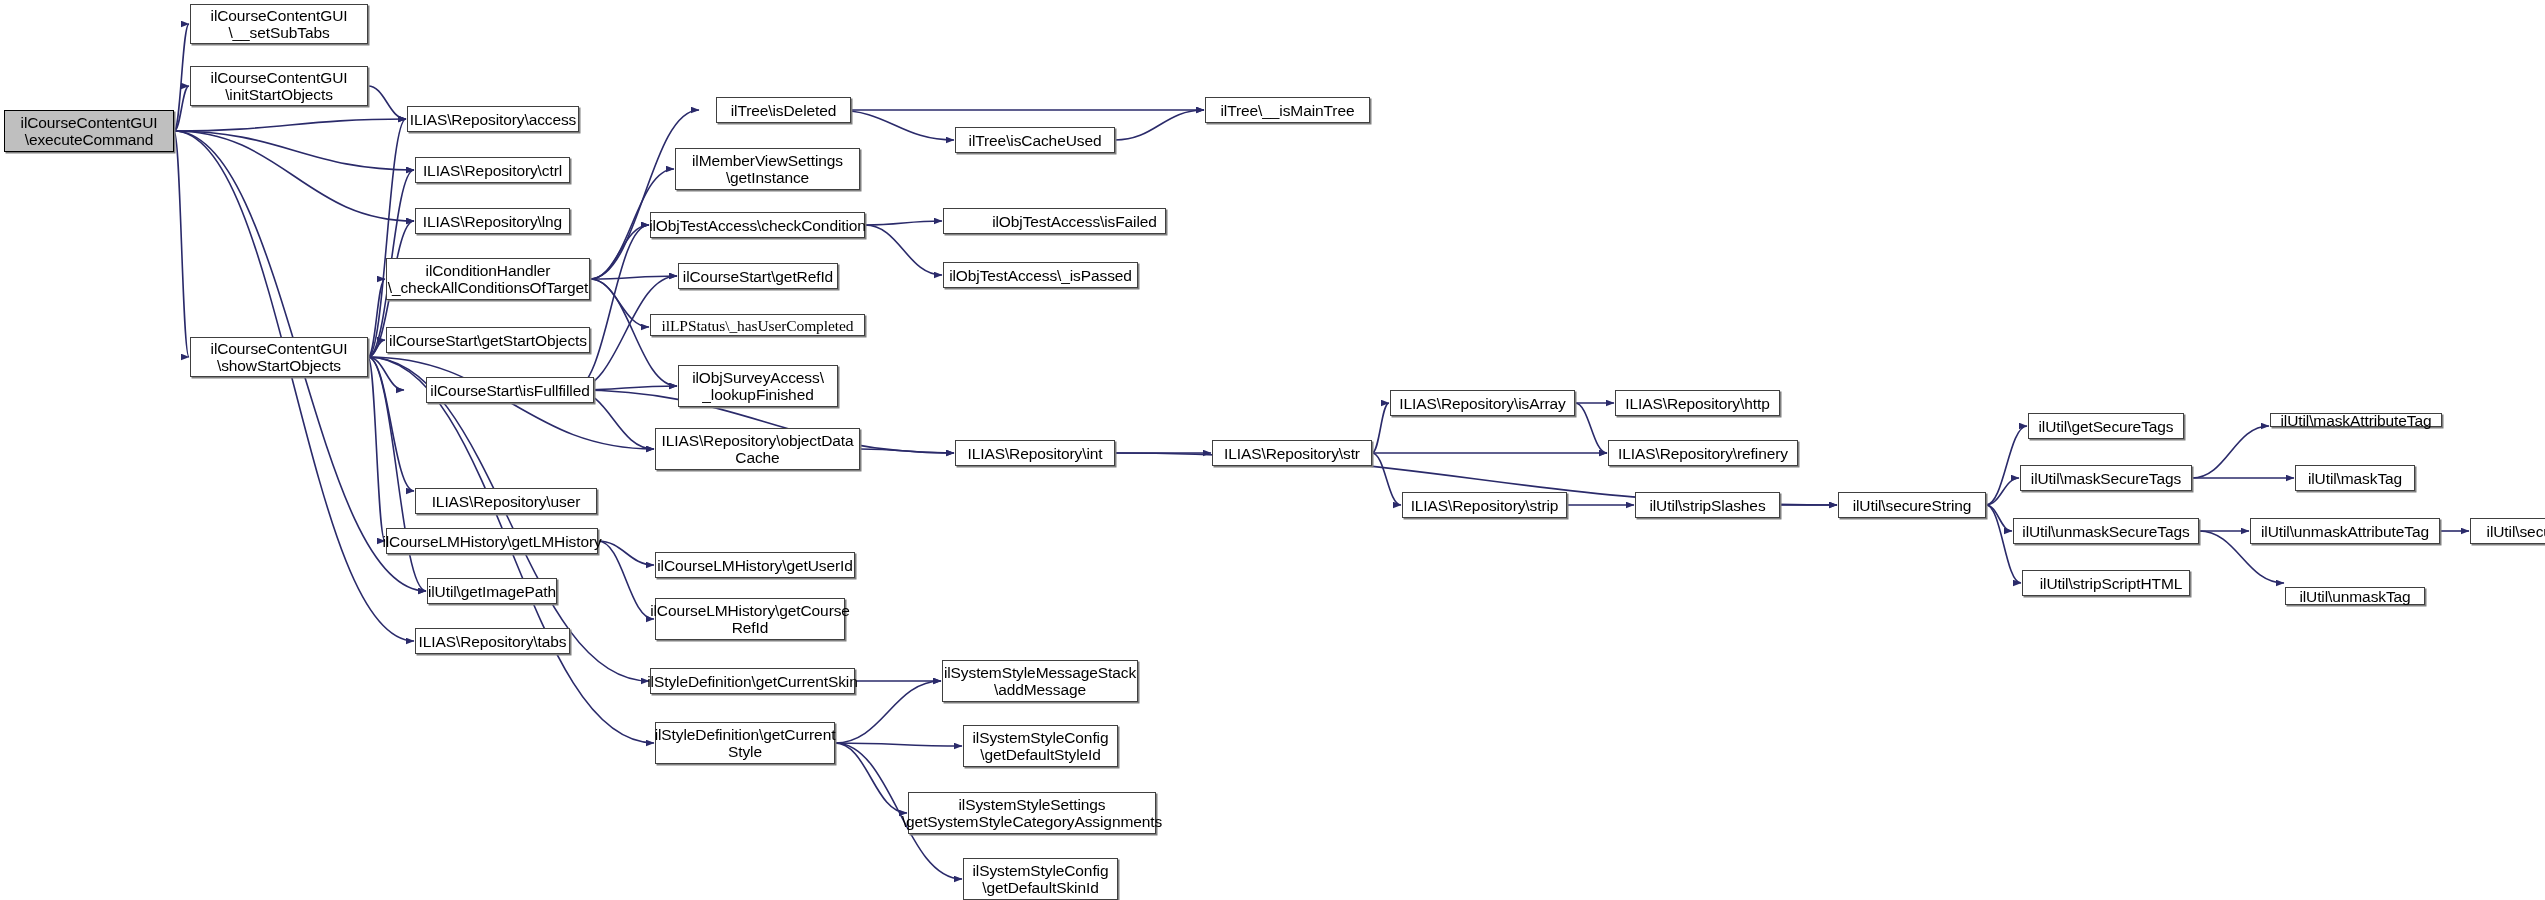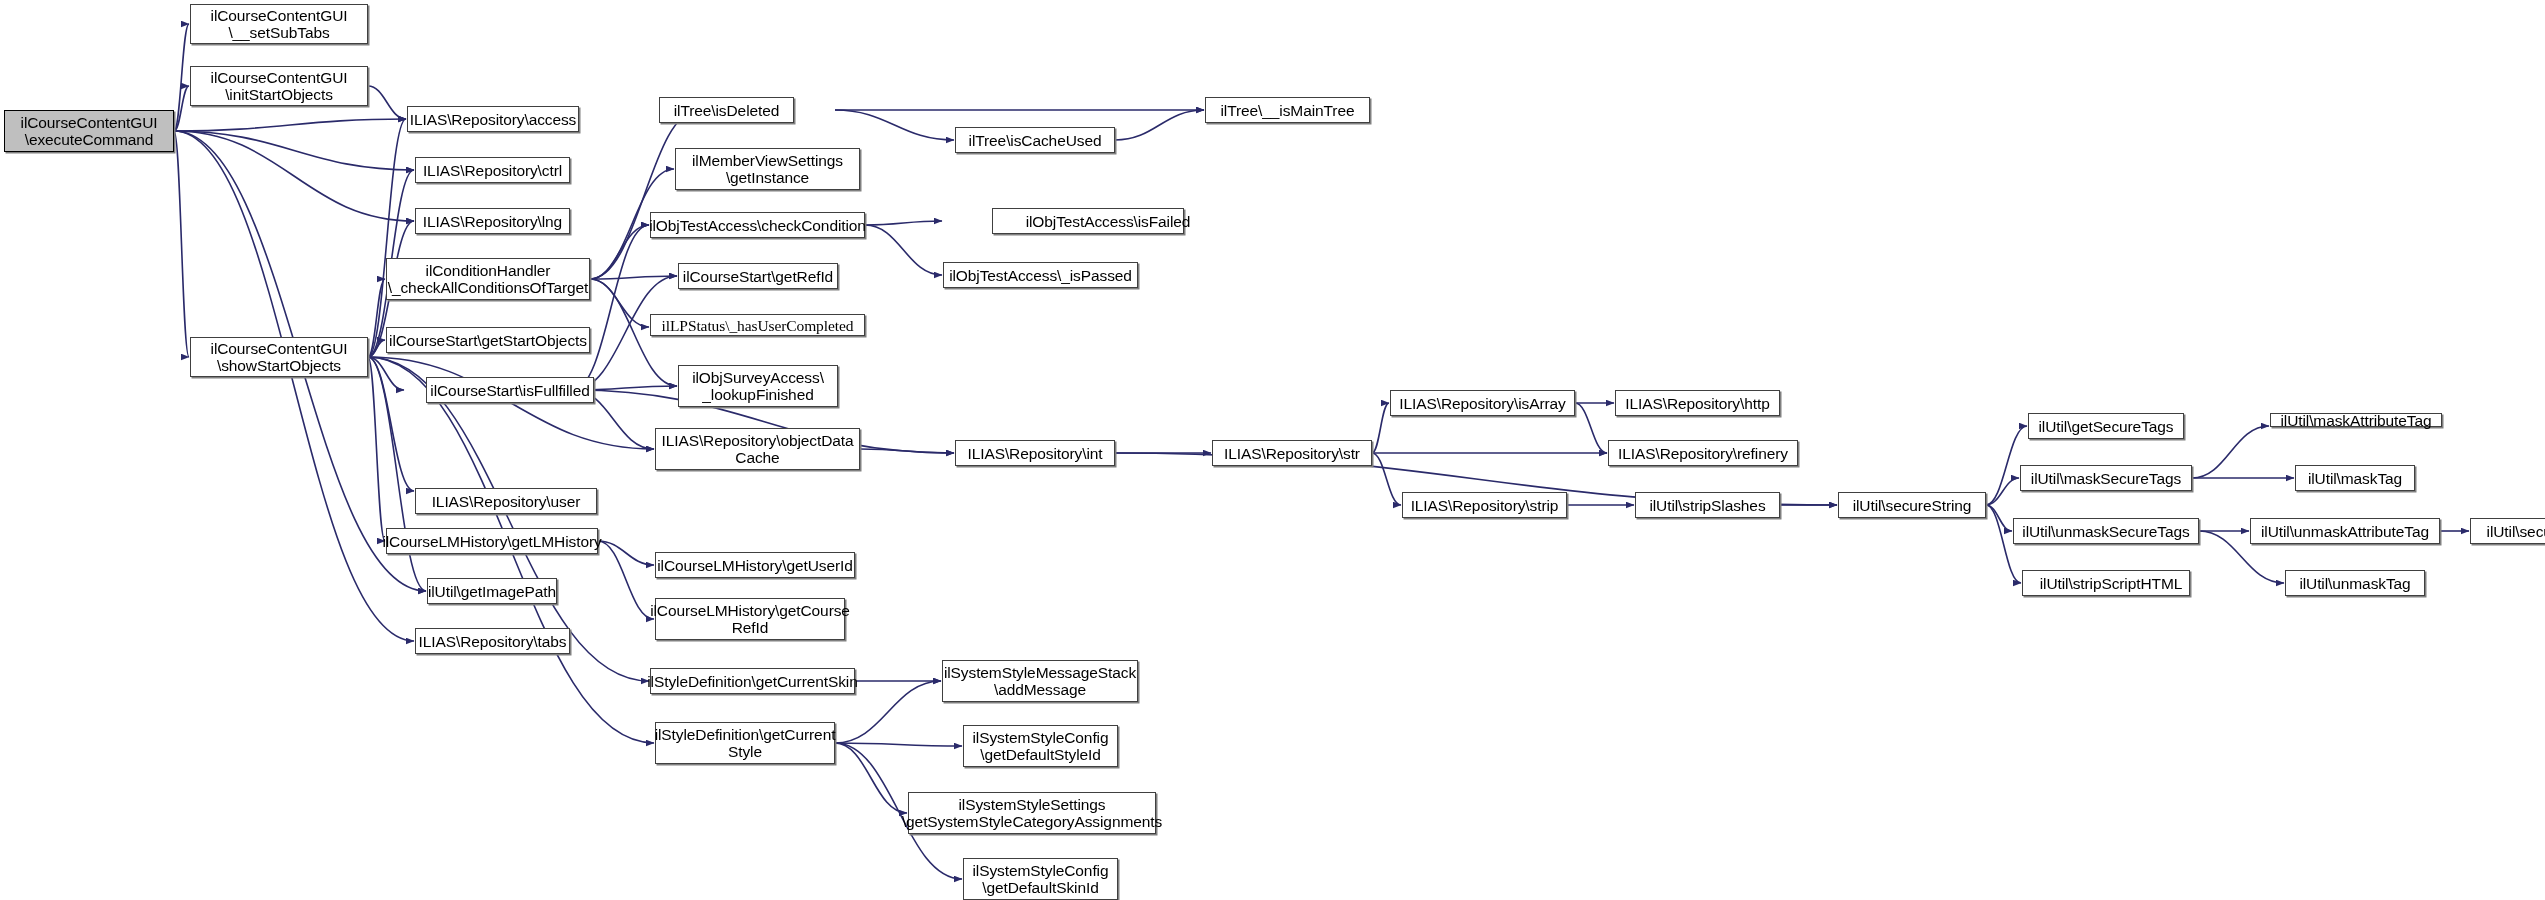--- a/index.html
+++ b/index.html
@@ -101,56 +101,56 @@
       <div class="node" style="left: 415px; top: 157px; width: 155px; height: 26px;">ILIAS\Repository\ctrl</div>
       <div class="node" style="left: 415px; top: 208px; width: 155px; height: 26px;">ILIAS\Repository\lng</div>
       <div class="node" style="left: 386px; top: 258px; width: 204px; height: 42px;">ilConditionHandler
 \_checkAllConditionsOfTarget</div>
       <div class="node" style="left: 386px; top: 327px; width: 204px; height: 26px;">ilCourseStart\getStartObjects</div>
       <div class="node" style="left: 426px; top: 377px; width: 168px; height: 26px;">ilCourseStart\isFullfilled</div>
       <div class="node" style="left: 415px; top: 478px; width: 182px; height: 26px; margin-top: 10px;">ILIAS\Repository\user</div>
       <div class="node" style="left: 386px; top: 528px; width: 212px; height: 26px;">ilCourseLMHistory\getLMHistory</div>
       <div class="node" style="left: 427px; top: 578px; width: 130px; height: 26px;">ilUtil\getImagePath</div>
       <div class="node" style="left: 415px; top: 628px; width: 155px; height: 26px;">ILIAS\Repository\tabs</div>
-      <div class="node" style="left: 659px; top: 97px; width: 135px; height: 26px;">ilTree\isDeleted</div>
+      <div class="node" style="left: 716px; top: 97px; width: 135px; height: 26px;">ilTree\isDeleted</div>
       <div class="node" style="left: 675px; top: 148px; width: 185px; height: 42px;">ilMemberViewSettings
 \getInstance</div>
       <div class="node" style="left: 650px; top: 212px; width: 215px; height: 26px;">ilObjTestAccess\checkCondition</div>
       <div class="node" style="left: 678px; top: 263px; width: 160px; height: 26px;">ilCourseStart\getRefId</div>
       <div class="node" style="left: 650px; top: 314px; width: 215px; height: 22px; font-family: Liberation Serif, serif;">ilLPStatus\_hasUserCompleted</div>
       <div class="node" style="left: 678px; top: 365px; width: 160px; height: 42px;">ilObjSurveyAccess\
 _lookupFinished</div>
       <div class="node" style="left: 655px; top: 428px; width: 205px; height: 42px;">ILIAS\Repository\objectData
 Cache</div>
       <div class="node" style="left: 650px; top: 668px; width: 205px; height: 26px;">ilStyleDefinition\getCurrentSkin</div>
       <div class="node" style="left: 655px; top: 722px; width: 180px; height: 42px;">ilStyleDefinition\getCurrent
 Style</div>
       <div class="node" style="left: 655px; top: 552px; width: 200px; height: 26px;">ilCourseLMHistory\getUserId</div>
       <div class="node" style="left: 655px; top: 598px; width: 190px; height: 42px;">ilCourseLMHistory\getCourse
 RefId</div>
       <div class="node" style="left: 955px; top: 127px; width: 160px; height: 26px;">ilTree\isCacheUsed</div>
       <div class="node" style="left: 1205px; top: 97px; width: 165px; height: 26px;">ilTree\__isMainTree</div>
-      <div class="node" style="left: 992px; top: 208px; width: 192px; height: 26px; padding-left: 40px;">ilObjTestAccess\isFailed</div>
+      <div class="node" style="left: 943px; top: 208px; width: 223px; height: 26px; padding-left: 40px;">ilObjTestAccess\isFailed</div>
       <div class="node" style="left: 943px; top: 262px; width: 195px; height: 26px;">ilObjTestAccess\_isPassed</div>
       <div class="node" style="left: 955px; top: 440px; width: 160px; height: 26px;">ILIAS\Repository\int</div>
       <div class="node" style="left: 1212px; top: 440px; width: 160px; height: 26px;">ILIAS\Repository\str</div>
       <div class="node" style="left: 1390px; top: 390px; width: 185px; height: 26px;">ILIAS\Repository\isArray</div>
       <div class="node" style="left: 1402px; top: 492px; width: 165px; height: 26px;">ILIAS\Repository\strip</div>
       <div class="node" style="left: 1615px; top: 390px; width: 165px; height: 26px;">ILIAS\Repository\http</div>
       <div class="node" style="left: 1608px; top: 440px; width: 190px; height: 26px;">ILIAS\Repository\refinery</div>
       <div class="node" style="left: 1635px; top: 492px; width: 145px; height: 26px;">ilUtil\stripSlashes</div>
       <div class="node" style="left: 1838px; top: 492px; width: 148px; height: 26px;">ilUtil\secureString</div>
       <div class="node" style="left: 2028px; top: 413px; width: 156px; height: 26px;">ilUtil\getSecureTags</div>
       <div class="node" style="left: 2020px; top: 465px; width: 172px; height: 26px;">ilUtil\maskSecureTags</div>
       <div class="node" style="left: 2013px; top: 518px; width: 186px; height: 26px;">ilUtil\unmaskSecureTags</div>
       <div class="node" style="left: 2022px; top: 570px; width: 168px; height: 26px; padding-left: 10px;">ilUtil\stripScriptHTML</div>
       <div class="node" style="left: 2270px; top: 413px; width: 172px; height: 14px;">ilUtil\maskAttributeTag</div>
       <div class="node" style="left: 2295px; top: 465px; width: 120px; height: 26px;">ilUtil\maskTag</div>
       <div class="node" style="left: 2250px; top: 518px; width: 190px; height: 26px;">ilUtil\unmaskAttributeTag</div>
-      <div class="node" style="left: 2285px; top: 570px; width: 140px; height: 26px;">ilUtil\unmaskTag</div>
+      <div class="node" style="left: 2285px; top: 587px; width: 140px; height: 18px;">ilUtil\unmaskTag</div>
       <div class="node" style="left: 2470px; top: 518px; width: 140px; height: 26px;">ilUtil\secureLink</div>
       <div class="node" style="left: 942px; top: 660px; width: 196px; height: 42px;">ilSystemStyleMessageStack
 \addMessage</div>
       <div class="node" style="left: 963px; top: 725px; width: 155px; height: 42px;">ilSystemStyleConfig
 \getDefaultStyleId</div>
       <div class="node" style="left: 908px; top: 792px; width: 248px; height: 42px;">ilSystemStyleSettings
 \getSystemStyleCategoryAssignments</div>
       <div class="node" style="left: 963px; top: 858px; width: 155px; height: 42px;">ilSystemStyleConfig
 \getDefaultSkinId</div>
     </div>

